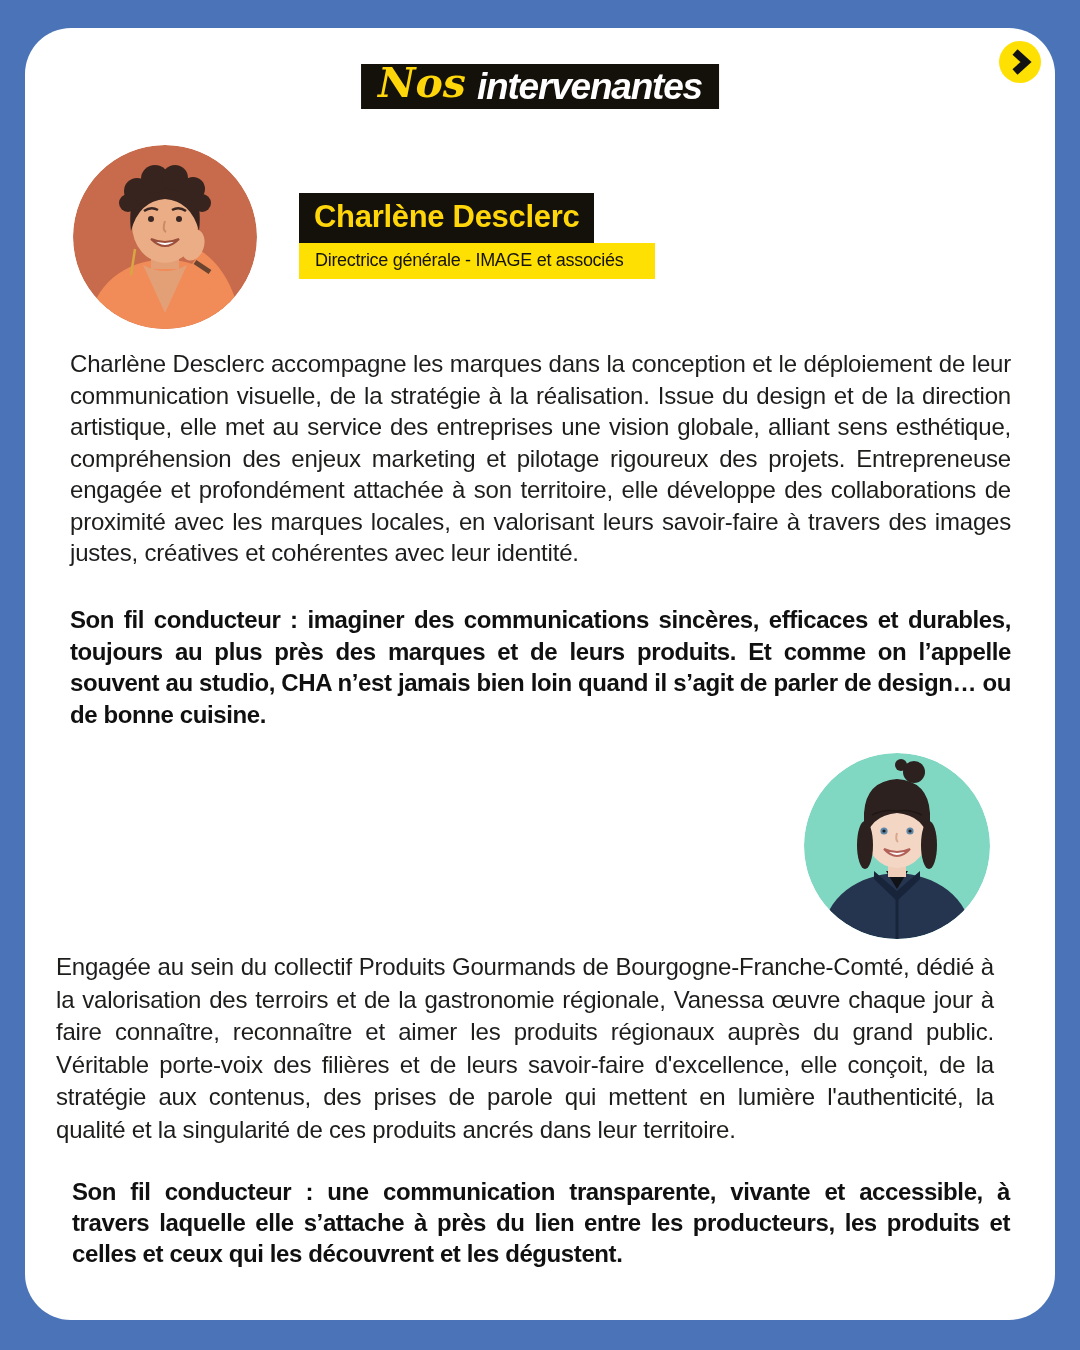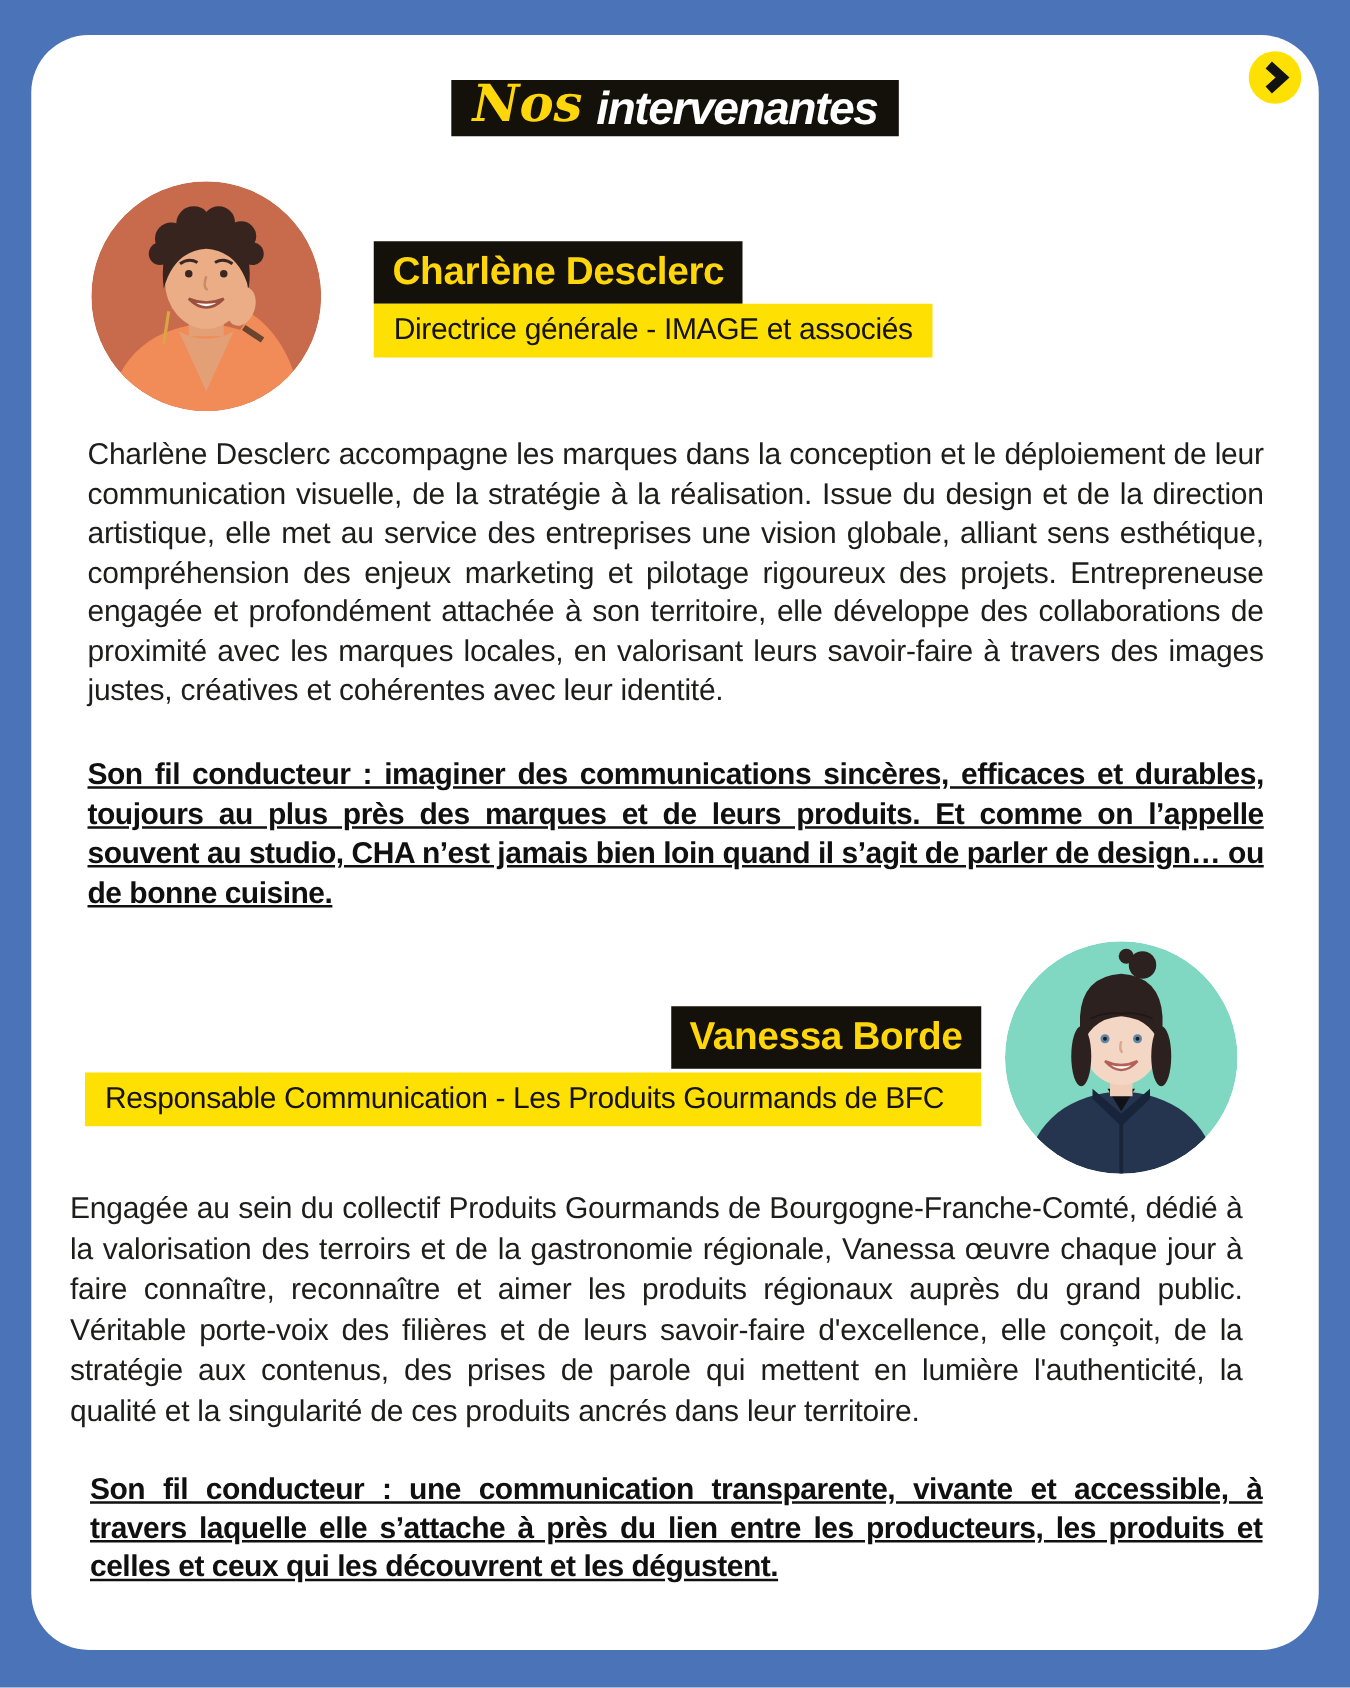--- a/index.html
+++ b/index.html
@@ -39,30 +39,30 @@
   #speaker1-id { left:288px; top:193px; align-items:flex-start;margin-left:11px; }
   #speaker2-id { left:68px; top:805px; width:717px; align-items:flex-end; }
 
   .name-box {
     background:var(--black,#14100A); color:var(--name-yellow,#FFD60A);
     font-weight:bold; font-size:31px; line-height:1.05; letter-spacing:-0.3px;
     padding:8px 15px 9px 15px; white-space:nowrap;
   }
   .role-box {
     background:var(--yellow,#FFE003); color:#15130B;
-    font-size:24px; line-height:1.1; letter-spacing:-0.3px;
-    padding:8px 16px 9px 16px; white-space:nowrap;
+    font-size:18px; line-height:1.1; letter-spacing:-0.3px;
+    padding:8px 32px 9px 16px; white-space:nowrap;
   }
   #speaker2-id .role-box { width:100%; margin-top:3px; text-align:left; }
 
   .bio {
     position:absolute; color:#1D1D1B; font-size:24px; line-height:31.5px;
     text-align:justify; letter-spacing:-0.2px;
   }
-  .highlight { font-weight:bold; color:#101010; letter-spacing:-0.4px;text-decoration:underline; }
+  .highlight { font-weight:bold; color:#101010; letter-spacing:-0.4px; }
   #bio1 { left:70px; top:348px; width:941px; }
   #hl1  { left:70px; top:604px; width:941px; line-height:31.5px; }
   #bio2 { left:56px; top:951px; width:938px; line-height:32.5px; }
   #hl2  { left:72px; top:1176px; width:938px; line-height:31px; }
 </style>
 </head>
 <body>
 
 <div class="poster">
   <div class="card"></div>
@@ -113,24 +113,20 @@
   </div>
 
   <div class="speaker-id" id="speaker1-id">
     <div class="name-box">Charlène Desclerc</div>
     <div class="role-box">Directrice générale - IMAGE et associés</div>
   </div>
 
   <p class="bio" id="bio1">Charlène Desclerc accompagne les marques dans la conception et le déploiement de leur communication visuelle, de la stratégie à la réalisation. Issue du design et de la direction artistique, elle met au service des entreprises une vision globale, alliant sens esthétique, compréhension des enjeux marketing et pilotage rigoureux des projets. Entrepreneuse engagée et profondément attachée à son territoire, elle développe des collaborations de proximité avec les marques locales, en valorisant leurs savoir-faire à travers des images justes, créatives et cohérentes avec leur identité.</p>
   <p class="bio highlight" id="hl1">Son fil conducteur : imaginer des communications sincères, efficaces et durables, toujours au plus près des marques et de leurs produits. Et comme on l’appelle souvent au studio, CHA n’est jamais bien loin quand il s’agit de parler de design… ou de bonne cuisine.</p>
 
-  <div class="speaker-id" id="speaker2-id">
-    <div class="name-box">Vanessa Borde</div>
-    <div class="role-box">Responsable Communication - Les Produits Gourmands de BFC</div>
-  </div>
 
   <div class="avatar" id="avatar2">
     <svg viewBox="0 0 186 186">
       <defs>
           <clipPath id="clip2">
             <circle cx="93" cy="93" r="93"></circle>
           </clipPath>
         </defs>
       <g clip-path="url(#clip2)">
         <rect width="186" height="186" style="fill:var(--avatar2-bg,#80D7C2)"></rect>

